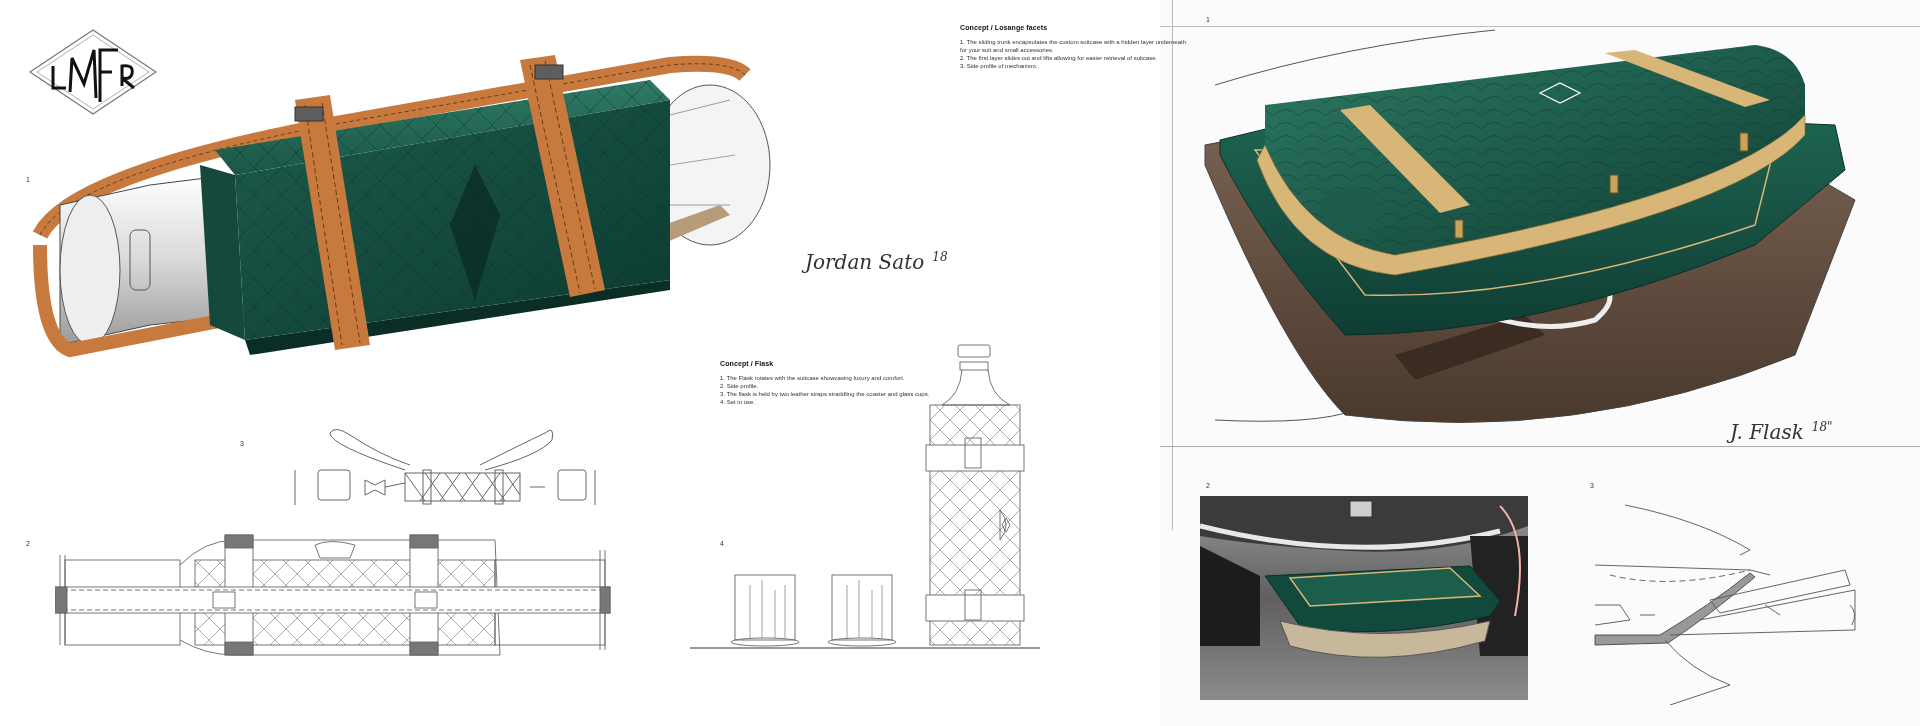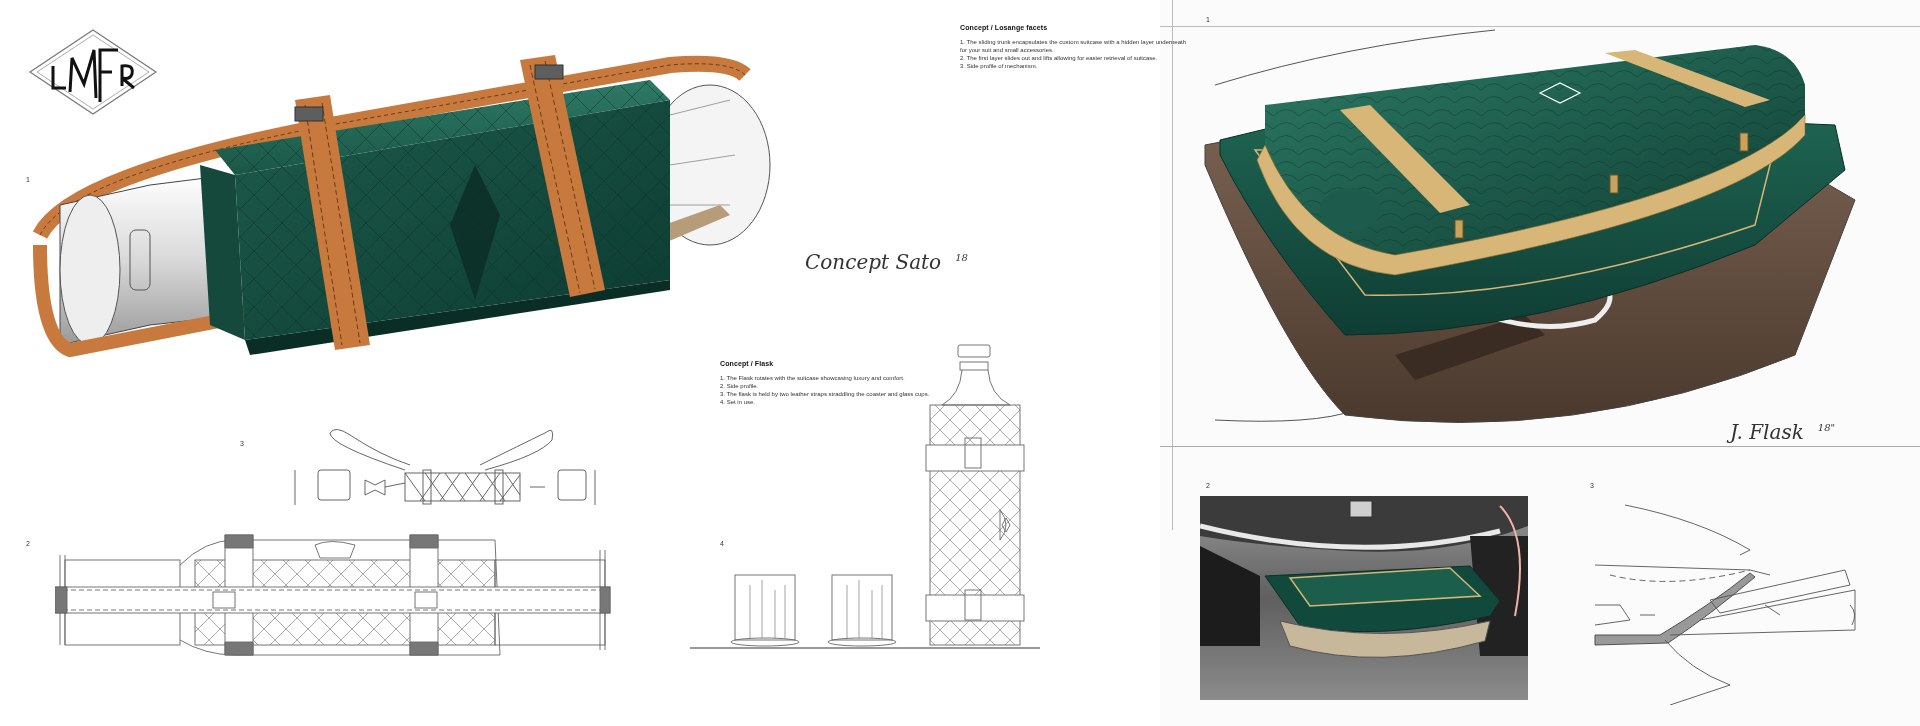--- a/index.html
+++ b/index.html
@@ -7,21 +7,21 @@
   body { position: relative; font-family: "Liberation Sans", sans-serif; color: #222; }
   .page { position: absolute; top: 0; height: 726px; background: #fff; }
   #page-left { left: 0; width: 1160px; }
   #page-right { left: 1160px; width: 760px; background: #fbfbfb; }
   .abs { position: absolute; }
   .num { position: absolute; font-size: 7px; color: #333; }
   .caption-title { font-size: 7px; color: #111; font-weight: bold; letter-spacing: 0.1px; }
   .caption-list { list-style: none; margin-top: 7px; }
   .caption-list li { font-size: 6px; color: #333; line-height: 8px; white-space: nowrap; }
   .signature { position: absolute; font-family: "DejaVu Serif", serif; font-style: italic; color: #333; }
-  .sig-year { font-size: 10px; vertical-align: super; margin-left: 14px; }
+  .sig-year { font-size: 12px; vertical-align: super; margin-left: 8px; }
   svg { display: block; }
 </style>
 </head>
 <body>
 
 <div id="page-left" class="page">
 
   <div class="abs" style="left:28px;top:28px;width:130px;height:88px;">
     <svg width="130" height="88" viewBox="0 0 130 88">
       <polygon points="65,2 128,44 65,86 2,44" fill="none" stroke="#777" stroke-width="1.2"></polygon>
@@ -92,21 +92,21 @@
       <path d="M275 50 L312 290 M292 48 L330 288" stroke="#6b3a17" stroke-width="1" stroke-dasharray="5 3"></path>
       <polygon points="490,5 525,0 575,235 540,242" fill="#c87a3e"></polygon>
       <path d="M500 10 L550 238 M515 6 L565 234" stroke="#6b3a17" stroke-width="1" stroke-dasharray="5 3"></path>
 
       <rect x="265" y="52" width="28" height="14" fill="#5e5e5e" stroke="#333"></rect>
       <rect x="505" y="10" width="28" height="14" fill="#5e5e5e" stroke="#333"></rect>
     </svg>
   </div>
 
   <div class="signature" style="left:805px;top:250px;font-size:20px;">
-    <span>Concept Sato</span><span class="sig-year">18</span>
+    <span>Jordan Sato</span><span class="sig-year">18</span>
   </div>
 
   <div class="abs" style="left:720px;top:360px;">
     <div class="caption-title">Concept / Flask</div>
     <ul class="caption-list">
       <li>1. The Flask rotates with the suitcase showcasing luxury and comfort.</li>
       <li>2. Side profile.</li>
       <li>3. The flask is held by two leather straps straddling the coaster and glass cups.</li>
       <li>4. Set in use.</li>
     </ul>

